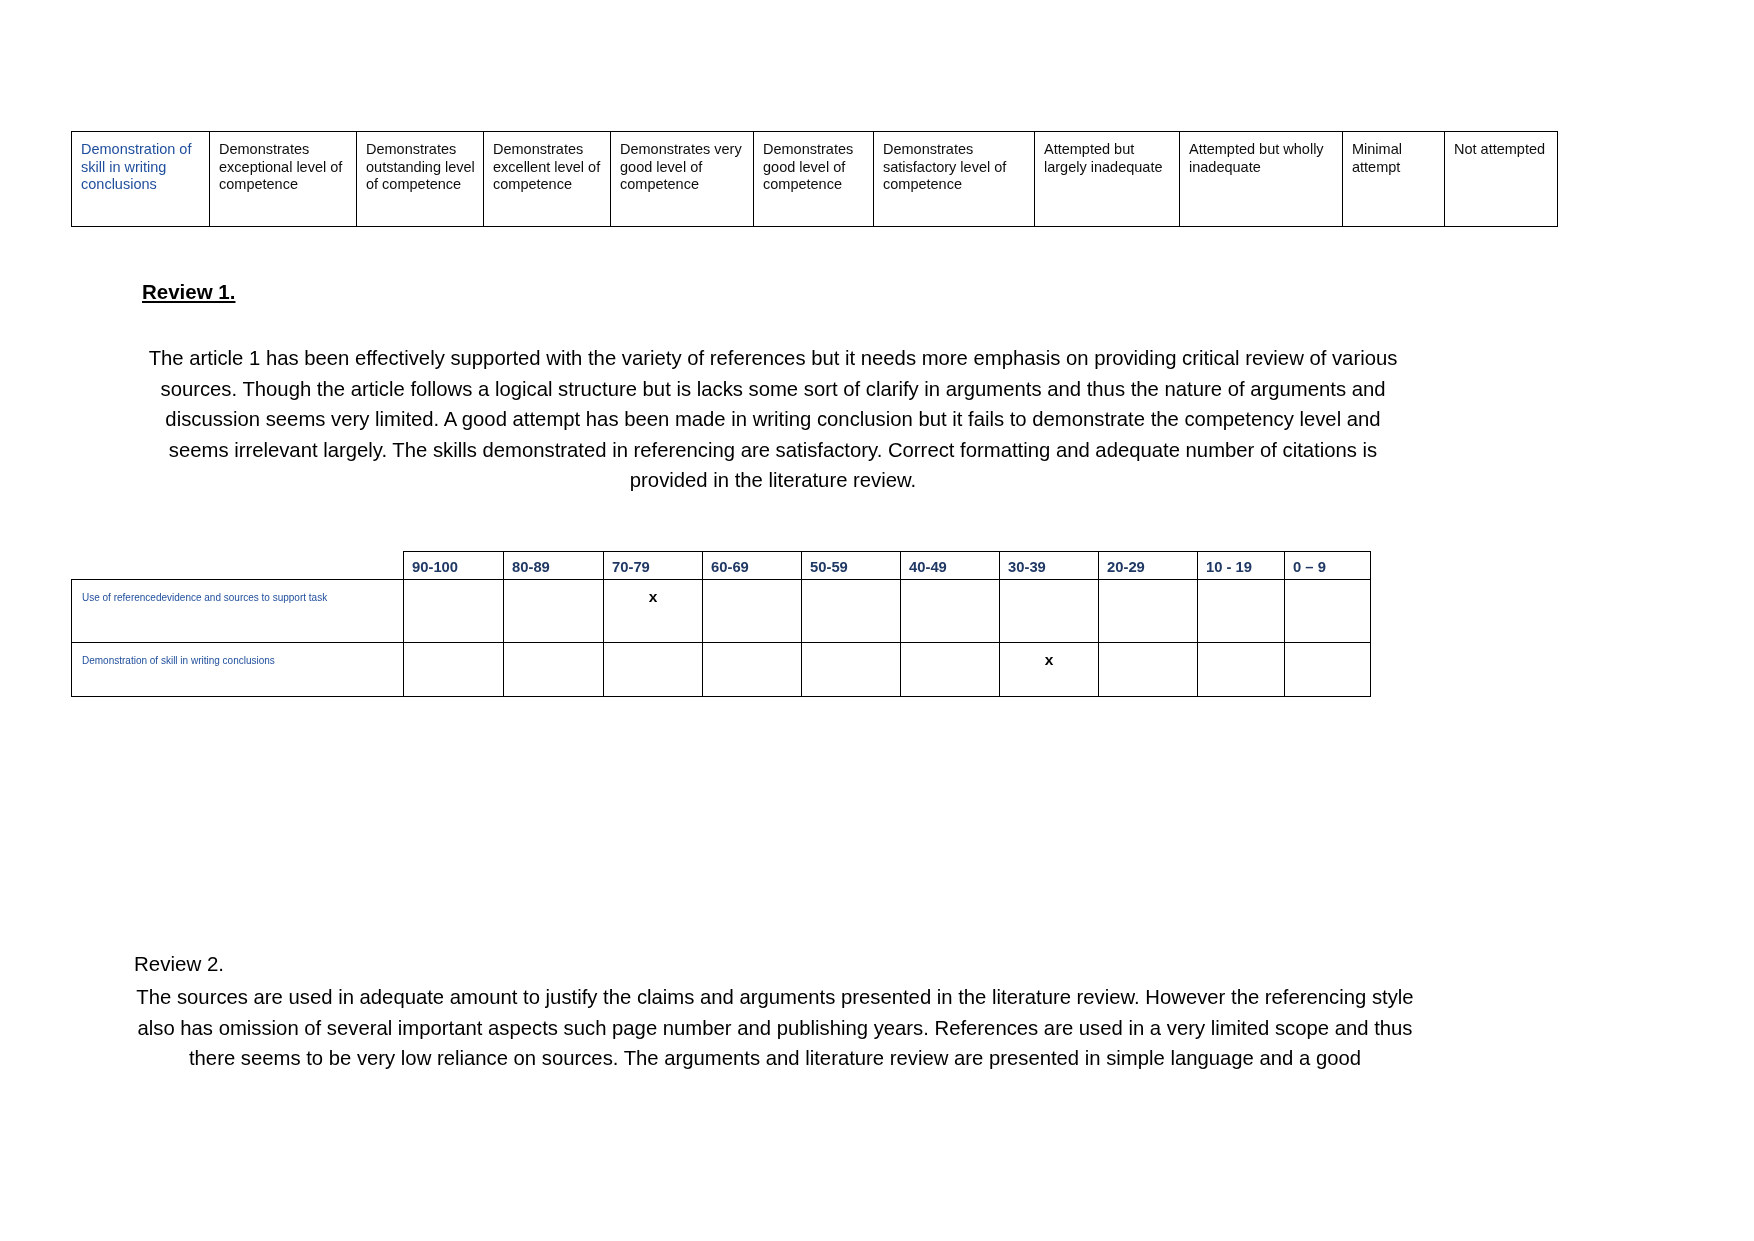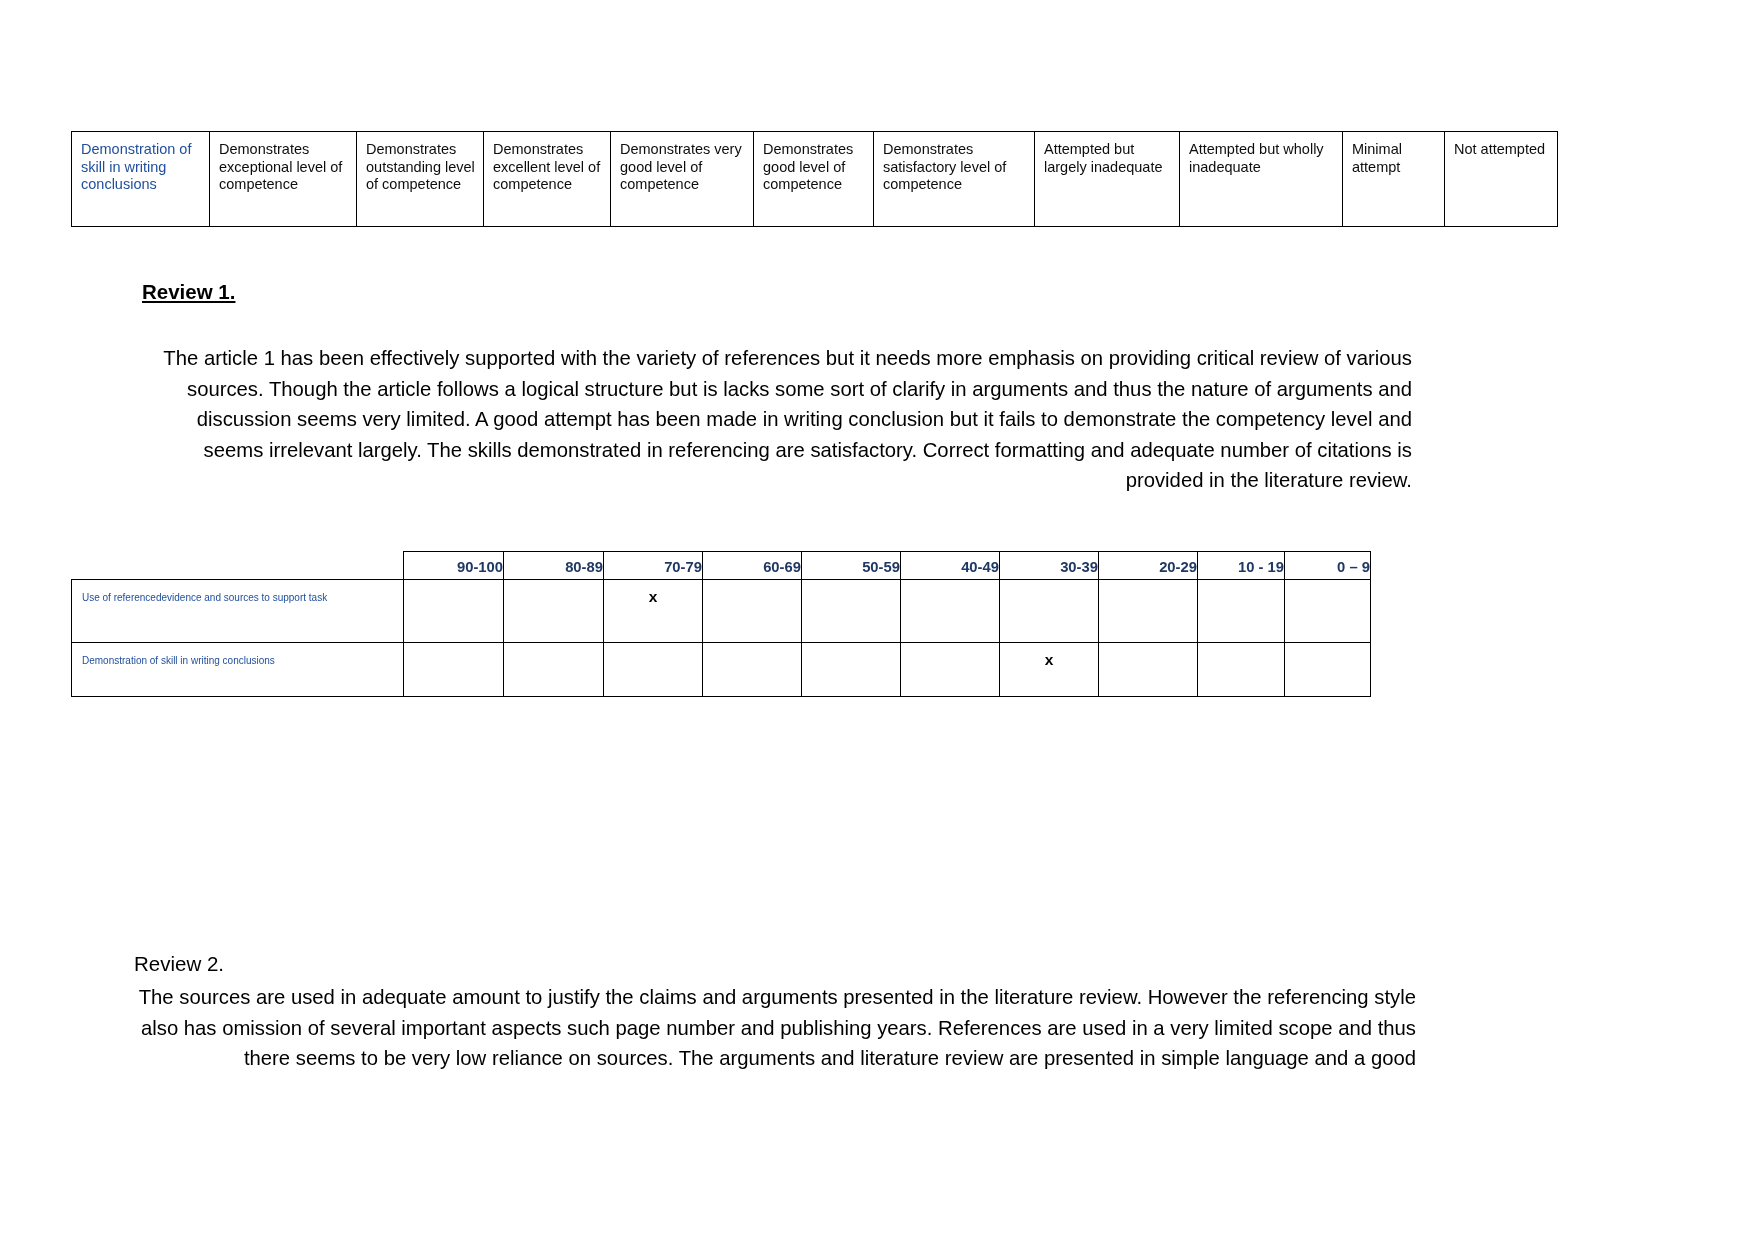--- a/index.html
+++ b/index.html
@@ -63,40 +63,40 @@
   .review-heading.plain {
     font-weight: normal;
     text-decoration: none;
   }
   .body-para {
     position: absolute;
     font-family: "Liberation Sans", sans-serif;
     font-size: 20.3px;
     line-height: 30.5px;
     color: #000000;
-    text-align: right;
+    text-align: center;
   }
 
   
   .grade-table {
     position: absolute;
     left: 71px;
     top: 551px;
     width: 1299px;
     border-collapse: collapse;
     table-layout: fixed;
   }
   .grade-table td, .grade-table th {
     border: 1.1px solid #000000;
     padding: 0;
     font-family: "Liberation Sans", sans-serif;
     box-sizing: border-box;
   }
   .grade-table thead th {
-    text-align: right;
+    text-align: left;
     font-size: 14.8px;
     font-weight: bold;
     color: #1f3864;
     padding: 5px 0 2px 8px;
     height: 28px;
     vertical-align: middle;
     white-space: nowrap;
   }
   .grade-table thead th.blank-head {
     border-top: none;

